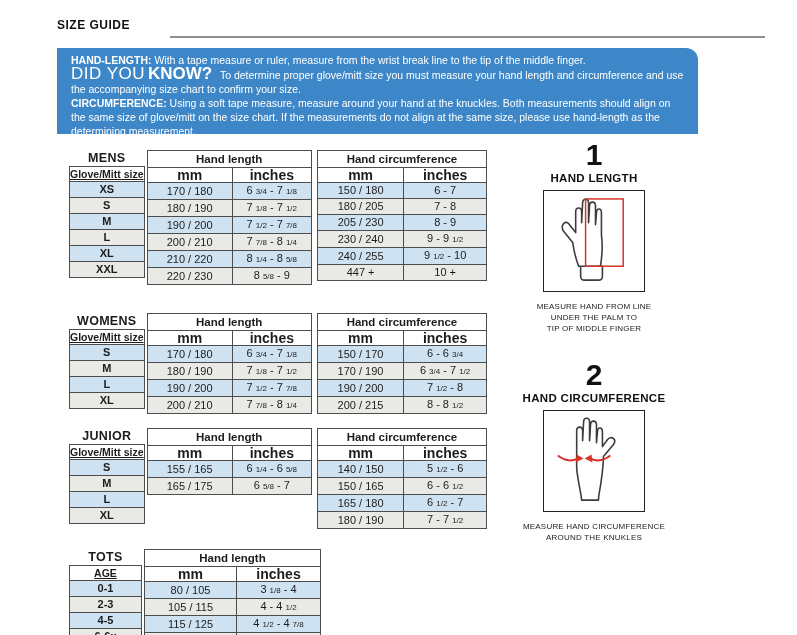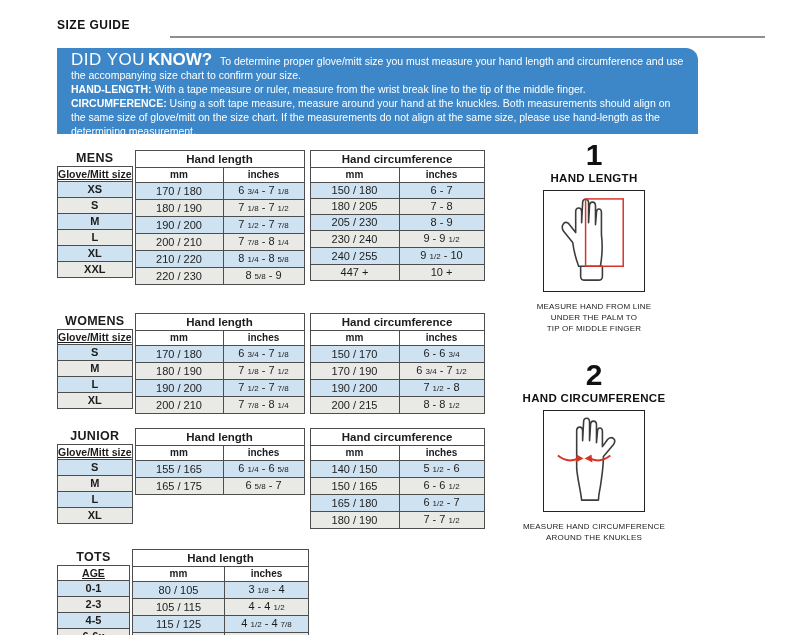--- a/index.html
+++ b/index.html
@@ -24,36 +24,36 @@
   .banner { position:absolute; left:57px; top:48px; width:641px; height:86px;
     background:var(--banner-blue); border-top-right-radius:12px; color:#fff;
     padding:5px 14px 0 14px; font-size:10.5px; line-height:14px; }
   .banner p { margin:0; }
   .dyk-light { font-size:17px; letter-spacing:.5px; }
   .dyk-bold  { font-size:17px; font-weight:bold; margin-right:5px; }
   .banner b { font-weight:bold; }
 
   
   .tables-col { position:absolute; left:57px; top:150px; width:430px; }
-  .size-table { display:flex; align-items:flex-start; }
+  .size-table { display:flex; align-items:flex-start;margin-left:12px; }
   .size-table.g1 { margin-bottom:28px; }
   .size-table.g2 { margin-bottom:14px; }
   .size-table.g3 { margin-bottom:20px; }
   .size-table table { border-collapse:collapse; table-layout:fixed; }
   .size-table td { border:1px solid var(--border-dark); font-size:11px; text-align:center;
     padding:0; height:15px; line-height:15px; color:var(--text-dark); white-space:nowrap;
     overflow:hidden; background:#fff; }
   .t-left { margin-right:2px; }
   .t-mid  { margin-right:5px; }
   .t-left td { width:72px; font-weight:bold; }
   .t-left td.name-cell { border:none; background:#fff; font-size:12.5px; height:16px;
     line-height:16px; letter-spacing:.3px; }
   .t-left td.size-head { font-size:10.5px; height:14px; line-height:14px;text-decoration:underline; }
   td.group-head { font-weight:bold; height:16px; line-height:16px; font-size:11.5px; }
-  td.sub-head { font-weight:bold; font-size:10px; height:14px; line-height:14px; }
+  td.sub-head { font-weight:bold; font-size:14px; height:14px; line-height:14px; }
   td.no-l { border-left:none; }
   tr.r-blue td { background:var(--row-blue); }
   tr.r-gray td { background:var(--row-gray); }
   .fr { font-size:8px; }
 
   
   .illus-col { position:absolute; left:494px; top:140px; width:200px; text-align:center; color:#111; }
   .illus-block2 { margin-top:26px; }
   .illus-number { font-size:30px; font-weight:bold; line-height:30px; }
   .illus-title { font-size:11.5px; font-weight:bold; letter-spacing:.3px; margin:2px 0 6px; }
@@ -64,27 +64,27 @@
 </head>
 <body>
 
 <div class="page">
 
   <h1 class="page-title">SIZE GUIDE</h1>
   <div class="title-rule"></div>
 
   <section class="banner">
     <p>
+      <b>HAND-LENGTH:</b>
+      <span>With a tape measure or ruler, measure from the wrist break line to the tip of the middle finger.</span>
+    </p>
+    <p>
       <span class="dyk-light">DID YOU</span>
       <span class="dyk-bold">KNOW?</span>
       <span>To determine proper glove/mitt size you must measure your hand length and circumference and use the accompanying size chart to confirm your size.</span>
-    </p>
-    <p>
-      <b>HAND-LENGTH:</b>
-      <span>With a tape measure or ruler, measure from the wrist break line to the tip of the middle finger.</span>
     </p>
     <p>
       <b>CIRCUMFERENCE:</b>
       <span>Using a soft tape measure, measure around your hand at the knuckles. Both measurements should align on the same size of glove/mitt on the size chart. If the measurements do not align at the same size, please use hand-length as the determining measurement.</span>
     </p>
   </section>
 
   <div class="tables-col" id="tables">
       <div class="size-table g1">
         <table class="t-left">

